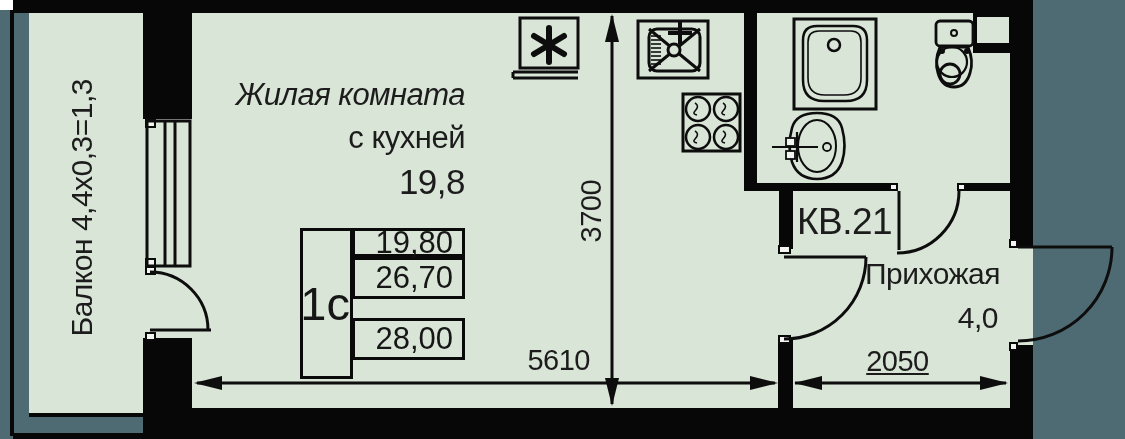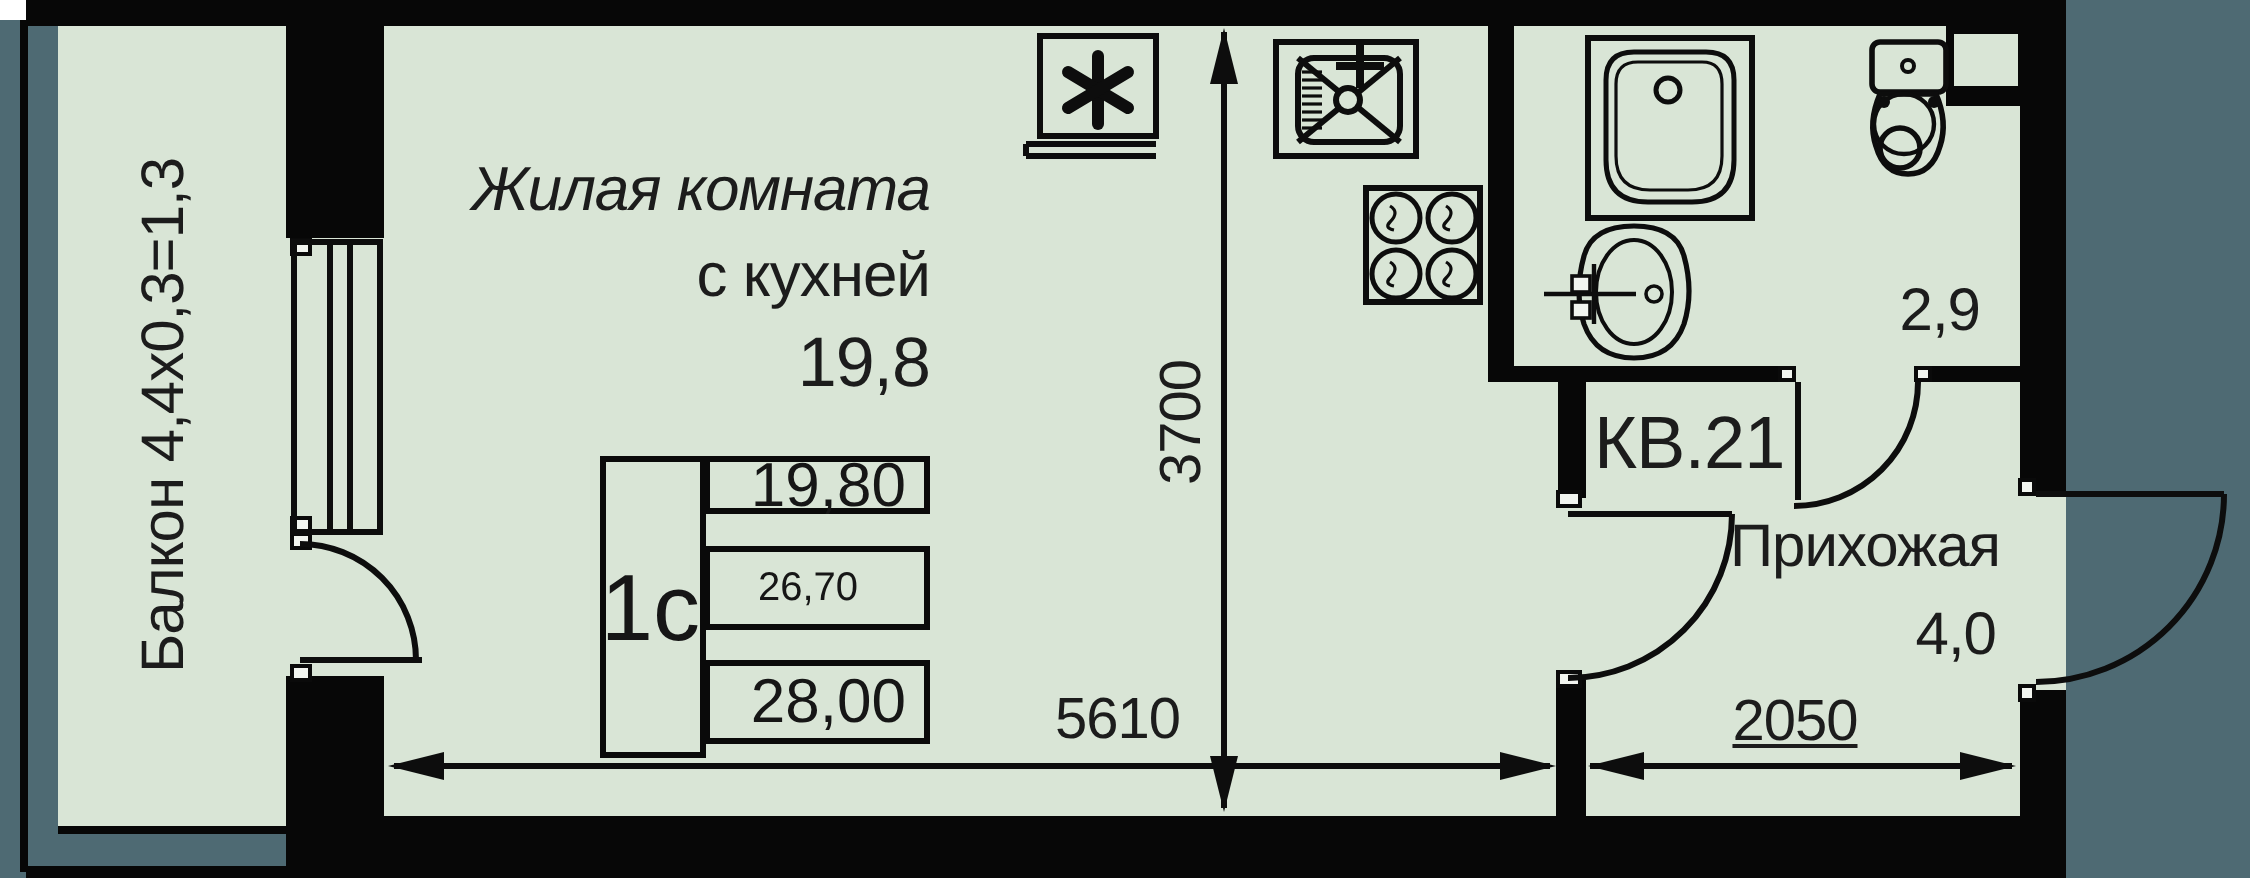--- a/index.html
+++ b/index.html
@@ -176,32 +176,31 @@
       <polygon points="1008,383 980,376 980,390" stroke="none"></polygon>
     </g>
   </svg>
 
   <div class="cell" style="left:300px;top:228px;width:53px;height:151px;justify-content:flex-end;font-size:47px;">
     <span>1с</span>
   </div>
   <div class="cell" style="left:352px;top:228px;width:113px;height:29px;justify-content:flex-end;padding-right:9px;font-size:31px;">
     <span>19,80</span>
   </div>
-  <div class="cell" style="left:352px;top:273px;width:113px;height:42px;justify-content:center;padding-right:9px;font-size:20px;">
+  <div class="cell" style="left:352px;top:257px;width:113px;height:42px;justify-content:flex-end;padding-right:9px;font-size:31px;">
     <span>26,70</span>
   </div>
-  <div class="cell" style="left:352px;top:318px;width:113px;height:42px;justify-content:flex-end;padding-right:9px;font-size:31px;margin-top:12px;">
+  <div class="cell" style="left:352px;top:318px;width:113px;height:42px;justify-content:flex-end;padding-right:9px;font-size:31px;">
     <span>28,00</span>
   </div>
 
   <div class="lbl r" style="left:230px;top:79px;width:235px;font-size:31px;font-style:italic;">Жилая комната</div>
   <div class="lbl r" style="left:230px;top:122px;width:235px;font-size:31px;">с кухней</div>
   <div class="lbl r" style="left:230px;top:164px;width:235px;font-size:35px;">19,8</div>
 
-  <div class="lbl r" style="left:845px;top:140px;width:145px;font-size:30px;">2,9</div>
 
   <div class="lbl" style="left:797px;top:203px;width:120px;font-size:37px;">КВ.21</div>
 
   <div class="lbl r" style="left:850px;top:258px;width:150px;font-size:30px;">Прихожая</div>
   <div class="lbl r" style="left:850px;top:302px;width:148px;font-size:30px;">4,0</div>
 
   <div class="lbl c" style="left:480px;top:345px;width:110px;font-size:29px;text-align:right;">5610</div>
   <div class="lbl c" style="left:845px;top:346px;width:105px;font-size:29px;text-decoration:underline;">2050</div>
   <div class="lbl c rot" style="left:531px;top:196px;width:120px;font-size:29px;">3700</div>
 

